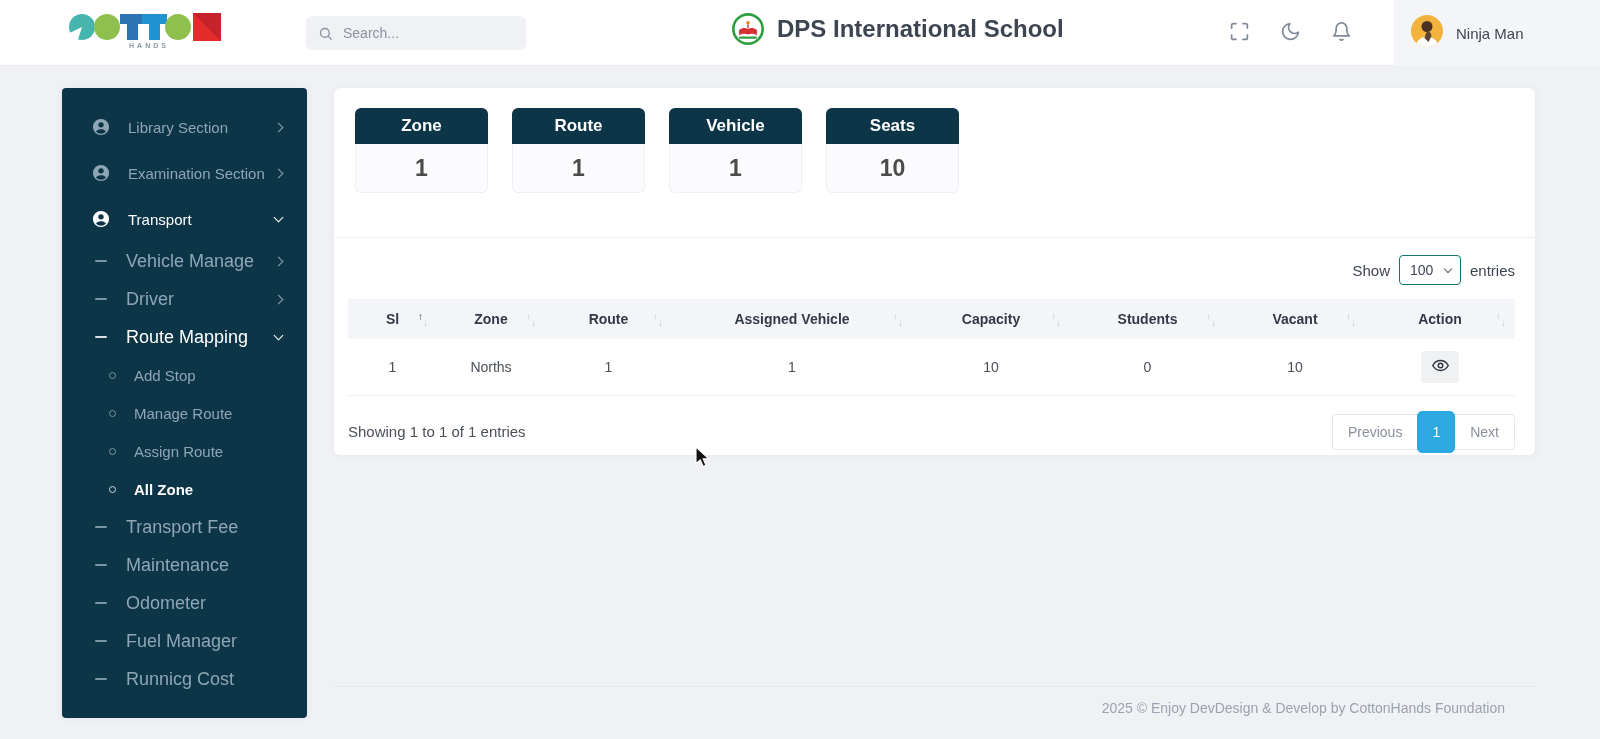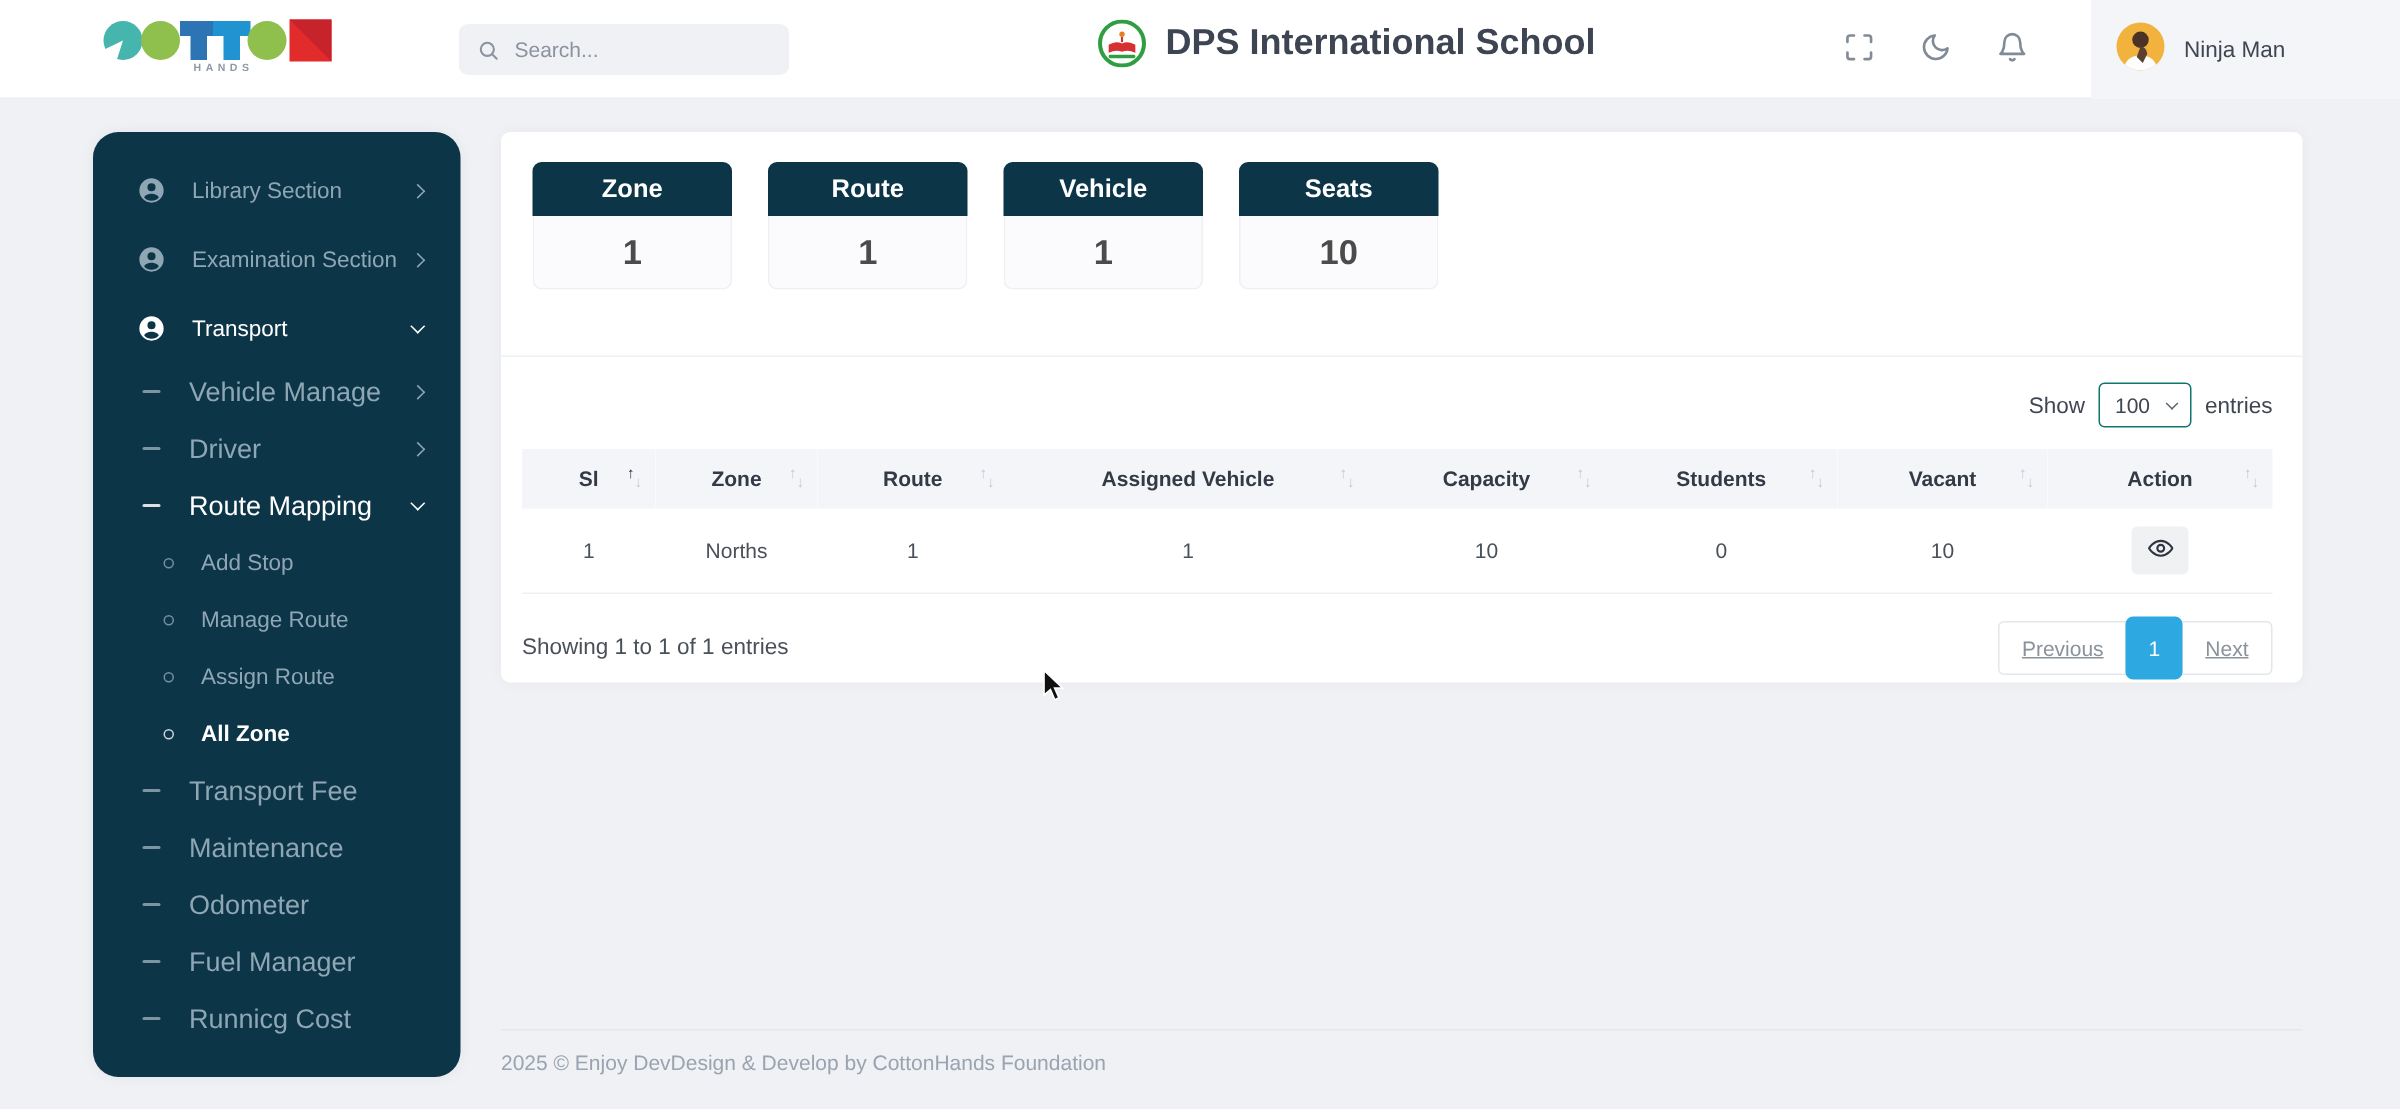--- a/index.html
+++ b/index.html
@@ -20,21 +20,21 @@
   .nav-search input { flex:1; height:100%; border:none; outline:none; background:transparent; font-size:14px; color:#3f4652; padding:0 10px; font-family:inherit; }
   .nav-search input::placeholder { color:#8b93a0; }
   .school { position:absolute; left:732px; top:13px; display:flex; align-items:center; gap:13px; }
   .school-title { font-size:24px; font-weight:700; color:#3e4552; }
   .nav-tools { position:absolute; left:1227px; top:0; height:66px; display:flex; align-items:center; gap:26px; }
   .tool-btn { background:none; border:none; cursor:pointer; display:flex; padding:2px; }
   .user-block { position:absolute; right:0; top:0; width:206px; height:66px; background:#f4f5f8; display:flex; align-items:center; padding-left:16px; cursor:pointer; }
   .user-name { margin-left:12px; font-size:15px; color:#3f4652; }
 
   
-  .sidebar { position:absolute; left:62px; top:88px; width:245px; height:630px; background:#0d3548; border-radius:17px; padding-top:16px; color:#8fa6b4; box-shadow:0 0 10px rgba(28,39,60,.05); }
+  .sidebar { position:absolute; left:62px; top:88px; width:245px; height:630px; background:#0d3548; border-radius:4px; padding-top:16px; color:#8fa6b4; box-shadow:0 0 10px rgba(28,39,60,.05); }
   .s-item { display:flex; align-items:center; height:46px; padding:0 25px 0 30px; font-size:15px; cursor:pointer; }
   .s-item .label { flex:1; margin-left:18px; }
   .s-ico { display:flex; width:18px; }
   .s-sub { display:flex; align-items:center; height:38px; padding:0 25px 0 33px; font-size:18px; cursor:pointer; }
   .s-sub .label { flex:1; margin-left:19px; }
   .dash { width:12px; height:2px; background:currentColor; opacity:.85; border-radius:1px; }
   .s-sub2 { display:flex; align-items:center; height:38px; padding:0 25px 0 47px; font-size:15px; cursor:pointer; }
   .s-sub2 .label { flex:1; margin-left:18px; }
   .ring { width:7px; height:7px; border:1.5px solid currentColor; border-radius:50%; opacity:.8; }
   .active { color:#fff; }
@@ -62,27 +62,27 @@
   th { background:#f4f5f9; height:40px; font-weight:700; color:#333a46; position:relative; text-align:center; cursor:pointer; }
   td { height:56px; text-align:center; color:#4a5058; border-bottom:1px solid #edeff3; background:#fff; }
   .sort { position:absolute; right:9px; top:50%; transform:translateY(-50%); font-size:10px; display:flex; }
   .sort .up { color:#c5cad3; transform:translateY(-3px); }
   .sort .dn { color:#c5cad3; transform:translateY(3px); }
   th.sorted .up { color:#2f3642; }
   .eye-btn { width:38px; height:32px; background:#f0f1f3; border:none; border-radius:4px; display:inline-flex; align-items:center; justify-content:center; cursor:pointer; }
 
   .table-bottom { display:flex; justify-content:space-between; align-items:center; padding:15px 20px 0 14px; font-size:15px; color:#4a5058; }
   .pagination { display:flex; align-items:center; }
-  .page-btn { border:1px solid #e3e6ea; background:#fff; color:#8a929c; font-size:14px; padding:9px 15px; cursor:pointer; font-family:inherit;text-decoration:underline; }
+  .page-btn { border:1px solid #e3e6ea; background:#fff; color:#8a929c; font-size:14px; padding:9px 15px; cursor:pointer; font-family:inherit; }
   .page-btn.prev { border-radius:4px 0 0 4px; }
   .page-btn.next { border-radius:0 4px 4px 0; }
   .page-current { background:#2ea8e1; border:1px solid #2ea8e1; color:#fff; font-size:14px; padding:12px 14px; border-radius:5px; margin:0 -1px; position:relative; z-index:2; cursor:pointer; font-family:inherit; }
 
   
-  .footer { position:absolute; left:334px; top:686px; width:1201px; border-top:1px solid #e4e7ec; padding:13px 30px 0 0; display:flex; justify-content:flex-start; font-size:14px; color:#9aa3b0; }
+  .footer { position:absolute; left:334px; top:686px; width:1201px; border-top:1px solid #e4e7ec; padding:13px 30px 0 0; display:flex; justify-content:flex-end; font-size:14px; color:#9aa3b0; }
 
   
   .cursor { position:absolute; left:695px; top:446px; z-index:99; pointer-events:none; }
 </style>
 </head>
 <body>
 
 <div class="navbar">
   <div class="logo" aria-label="COTTON">
     <svg width="162" height="40" viewBox="0 0 162 40">

